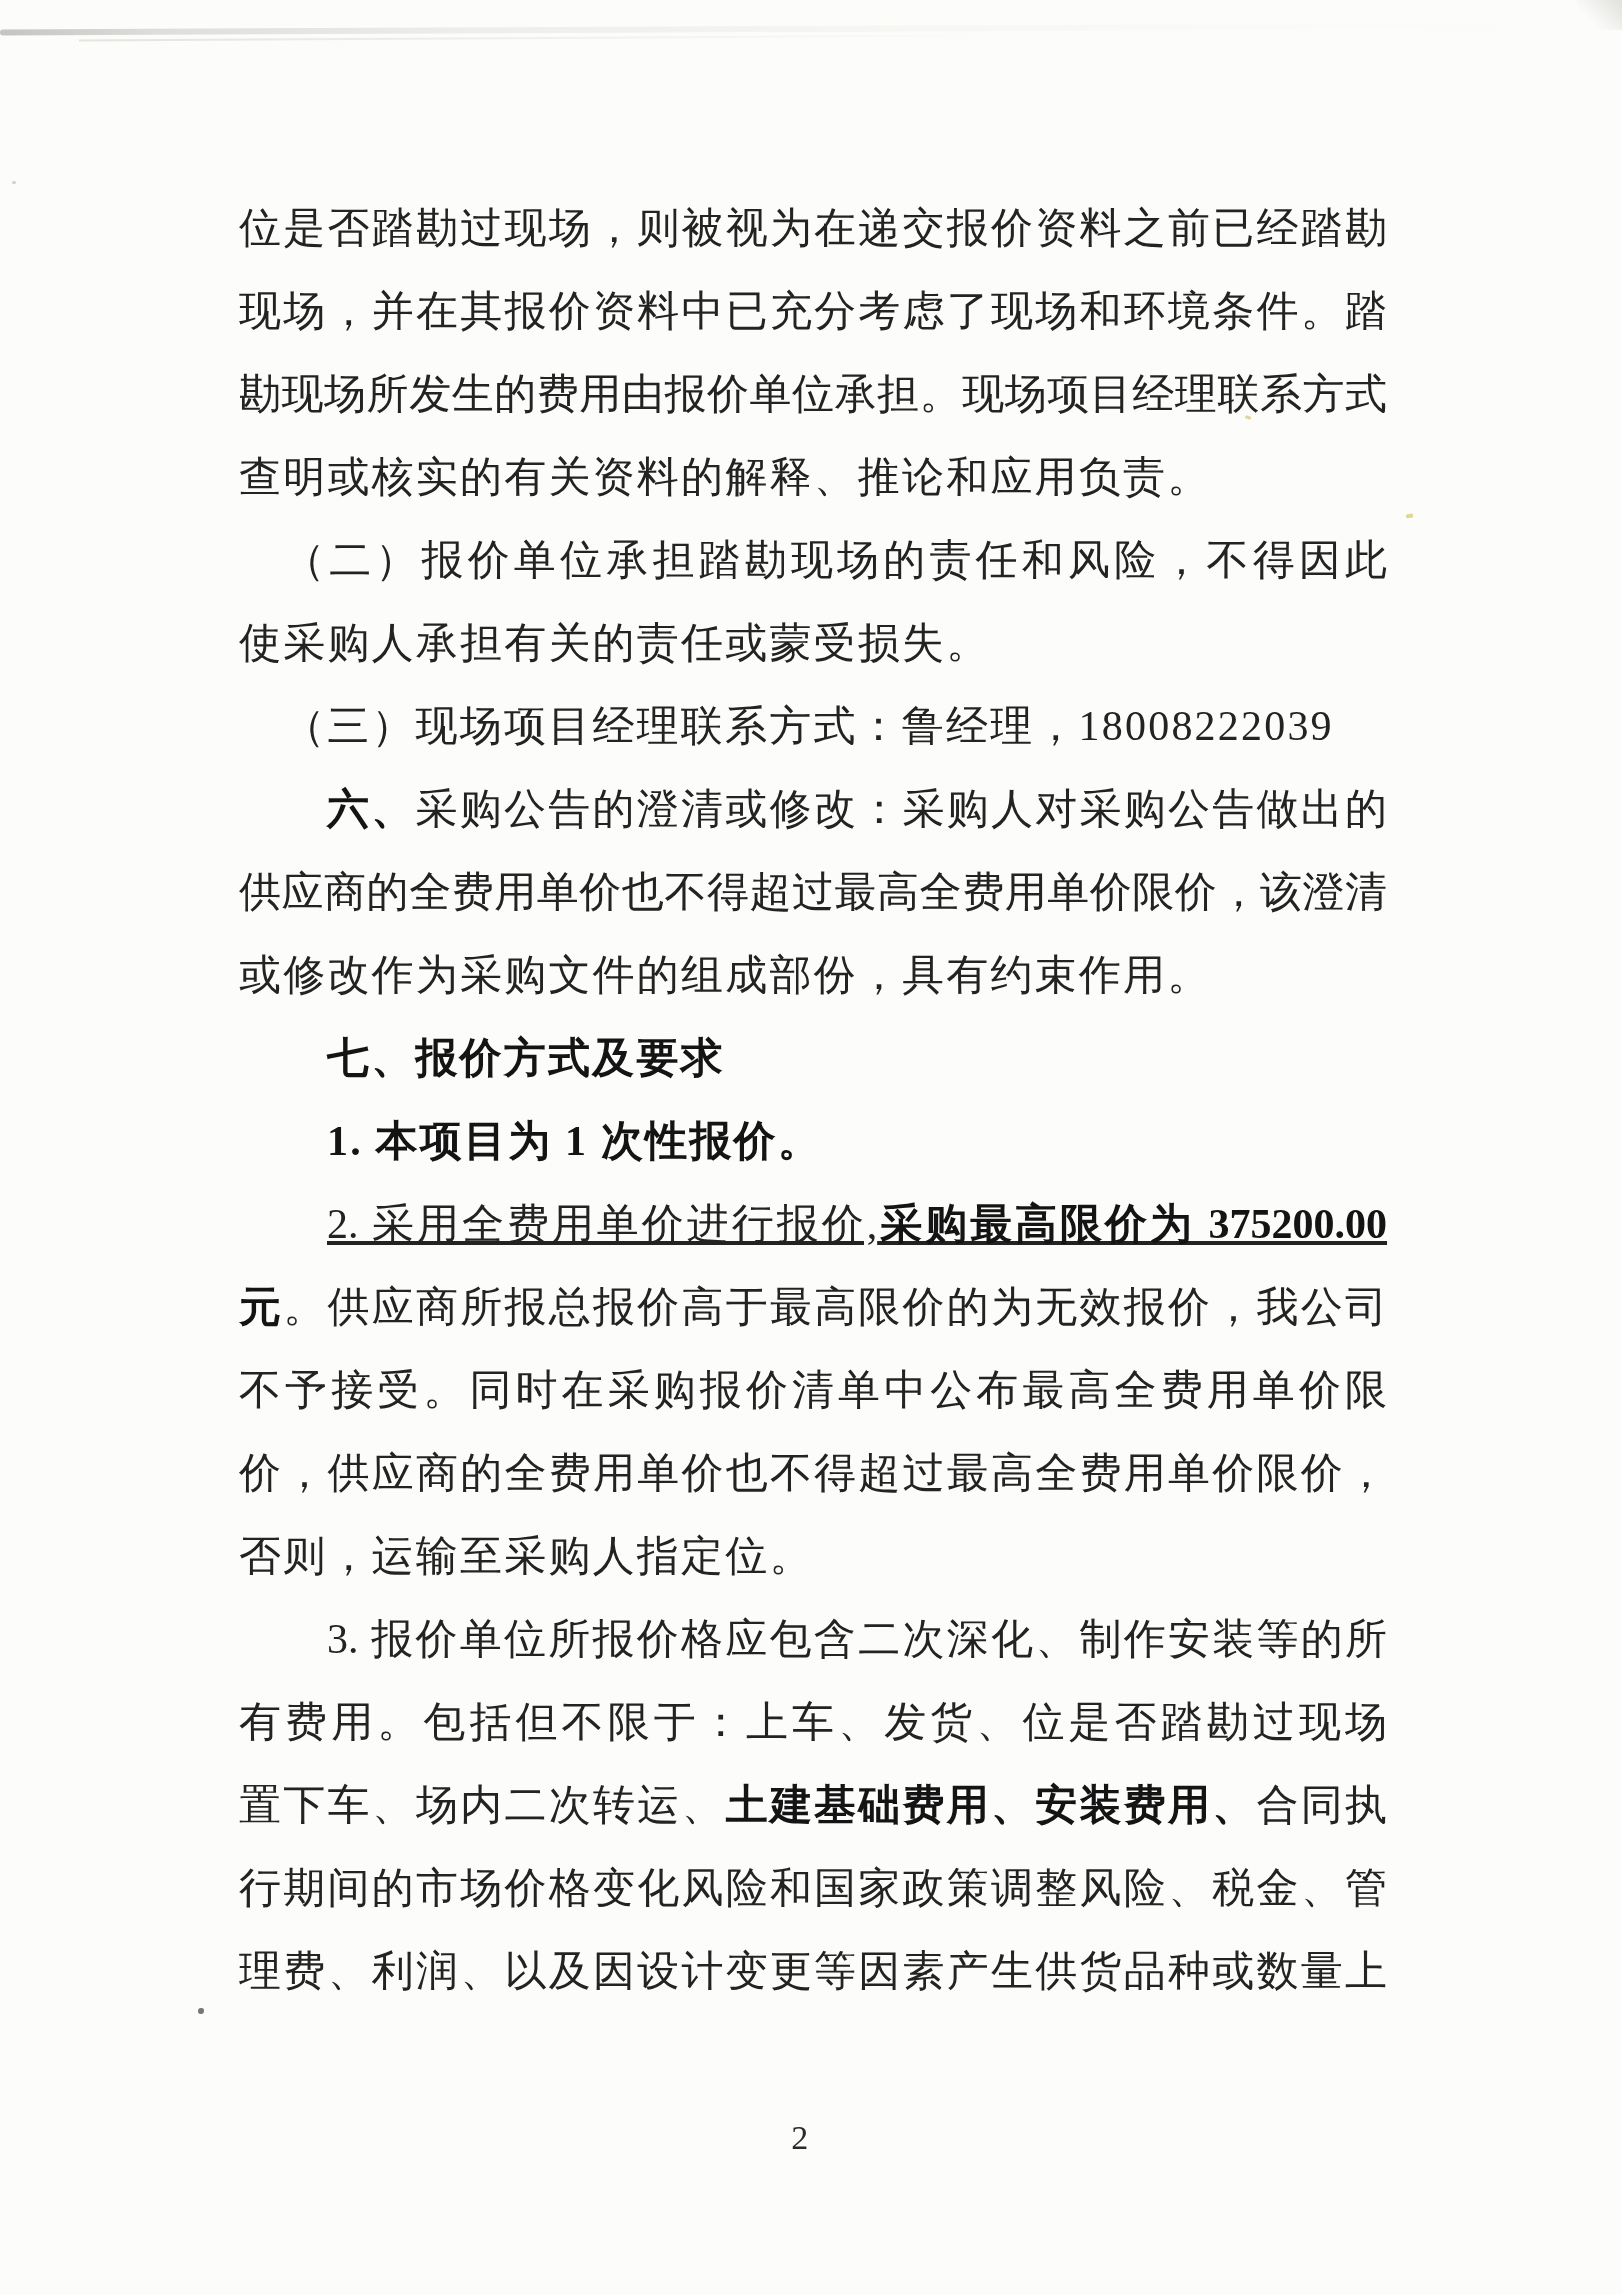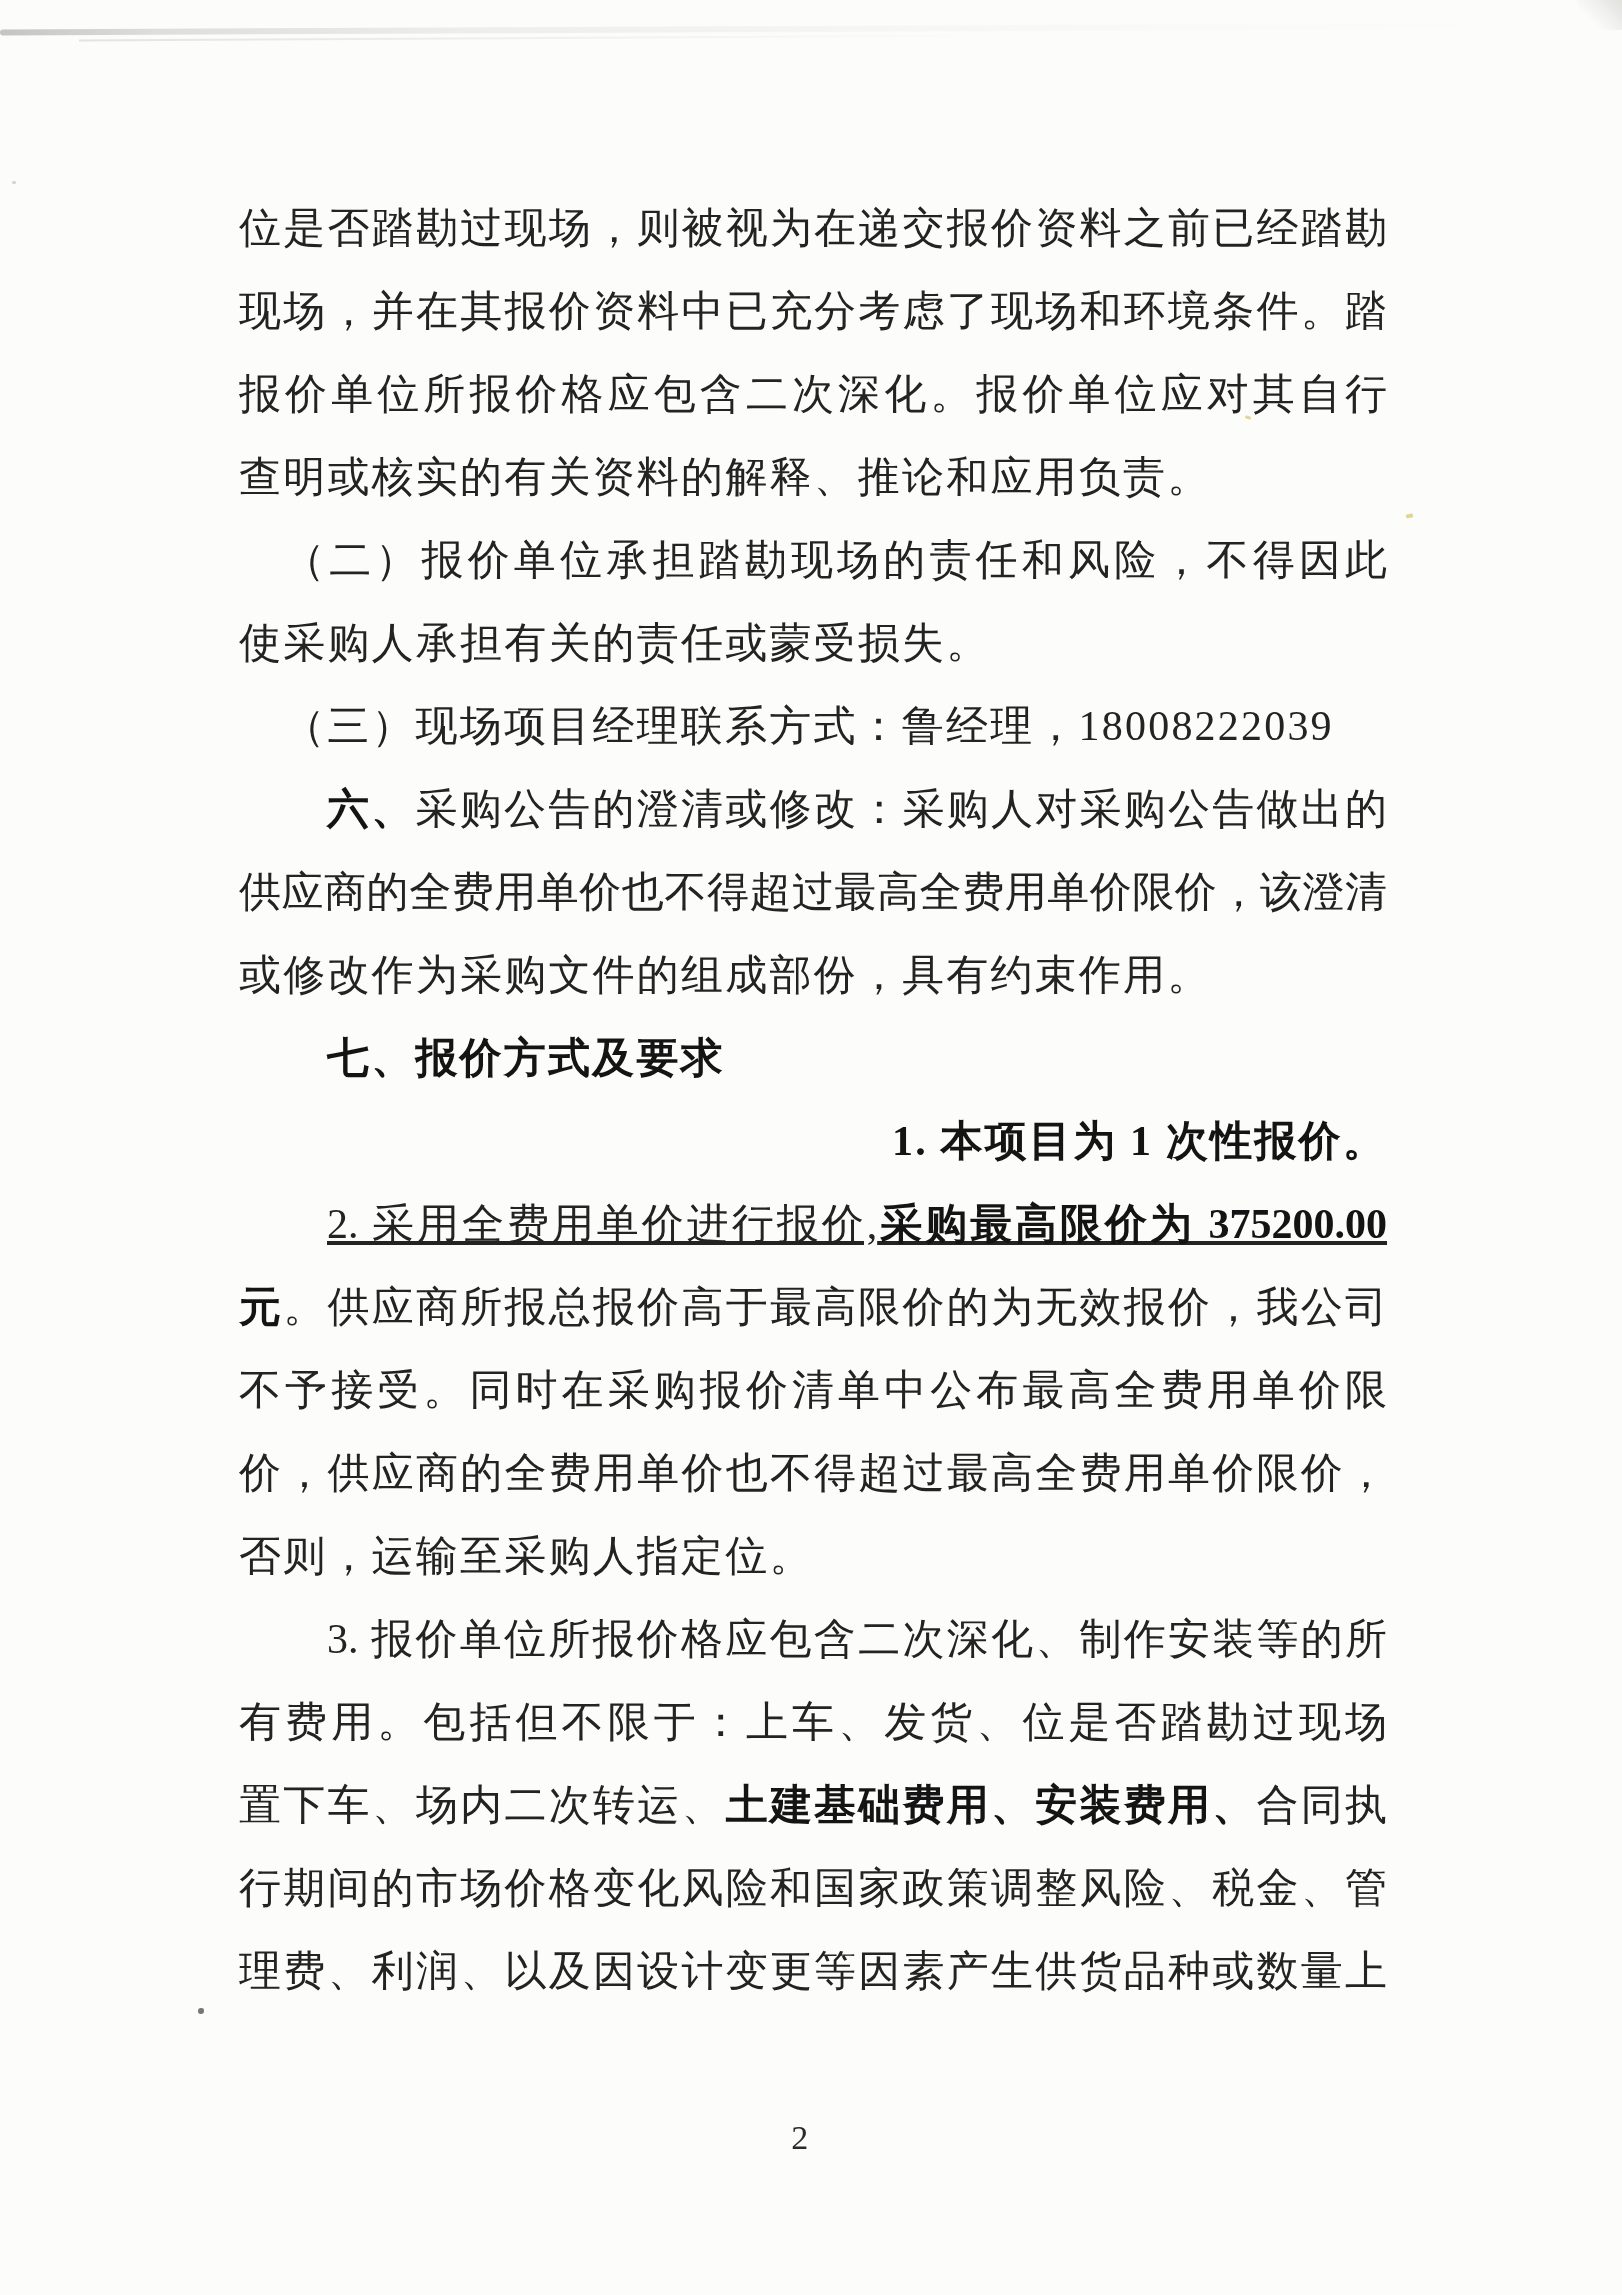--- a/index.html
+++ b/index.html
@@ -95,30 +95,30 @@
   <div class="artifact a-top2"></div>
   <div class="artifact a-corner"></div>
   <div class="artifact a-speck-y1"></div>
   <div class="artifact a-speck-y2"></div>
   <div class="artifact a-dot1"></div>
   <div class="artifact a-dot2"></div>
 
   <div class="content" id="doc-body">
       <div class="line just"><span class="seg">位是否踏勘过现场，则被视为在递交报价资料之前已经踏勘</span></div>
       <div class="line just"><span class="seg">现场，并在其报价资料中已充分考虑了现场和环境条件。踏</span></div>
-      <div class="line just"><span class="seg">报价单位所报价格应包含二次深化。报价单位应对其自行</span></div>
+      <div class="line just"><span class="seg">勘现场所发生的费用由报价单位承担。现场项目经理联系方式</span></div>
       <div class="line"><span class="seg">查明或核实的有关资料的解释、推论和应用负责。</span></div>
       <div class="line just" style="padding-left: 44px;"><span class="seg">（二）报价单位承担踏勘现场的责任和风险，不得因此</span></div>
       <div class="line"><span class="seg">使采购人承担有关的责任或蒙受损失。</span></div>
       <div class="line" style="padding-left: 44px;"><span class="seg">（三）现场项目经理联系方式：鲁经理，18008222039</span></div>
       <div class="line just" style="padding-left: 88px;"><span class="seg bold">六、</span><span class="seg">采购公告的澄清或修改：采购人对采购公告做出的</span></div>
       <div class="line just"><span class="seg">供应商的全费用单价也不得超过最高全费用单价限价，该澄清</span></div>
       <div class="line"><span class="seg">或修改作为采购文件的组成部份，具有约束作用。</span></div>
       <div class="line" style="padding-left: 88px;"><span class="seg bold">七、报价方式及要求</span></div>
-      <div class="line" style="padding-left: 88px; text-align: right;"><span class="seg bold">1. 本项目为 1 次性报价。</span></div>
+      <div class="line" style="padding-left: 88px;"><span class="seg bold">1. 本项目为 1 次性报价。</span></div>
       <div class="line just" style="padding-left: 88px; text-decoration: underline;"><span class="seg">2. 采用全费用单价进行报价,</span><span class="seg bold">采购最高限价为 375200.00</span></div>
       <div class="line just"><span class="seg bold">元</span><span class="seg">。供应商所报总报价高于最高限价的为无效报价，我公司</span></div>
       <div class="line just"><span class="seg">不予接受。同时在采购报价清单中公布最高全费用单价限</span></div>
       <div class="line just"><span class="seg">价，供应商的全费用单价也不得超过最高全费用单价限价，</span></div>
       <div class="line"><span class="seg">否则，运输至采购人指定位。</span></div>
       <div class="line just" style="padding-left: 88px;"><span class="seg">3. 报价单位所报价格应包含二次深化、制作安装等的所</span></div>
       <div class="line just"><span class="seg">有费用。包括但不限于：上车、发货、位是否踏勘过现场</span></div>
       <div class="line just"><span class="seg">置下车、场内二次转运、</span><span class="seg bold">土建基础费用、安装费用、</span><span class="seg">合同执</span></div>
       <div class="line just"><span class="seg">行期间的市场价格变化风险和国家政策调整风险、税金、管</span></div>
       <div class="line just"><span class="seg">理费、利润、以及因设计变更等因素产生供货品种或数量上</span></div>

